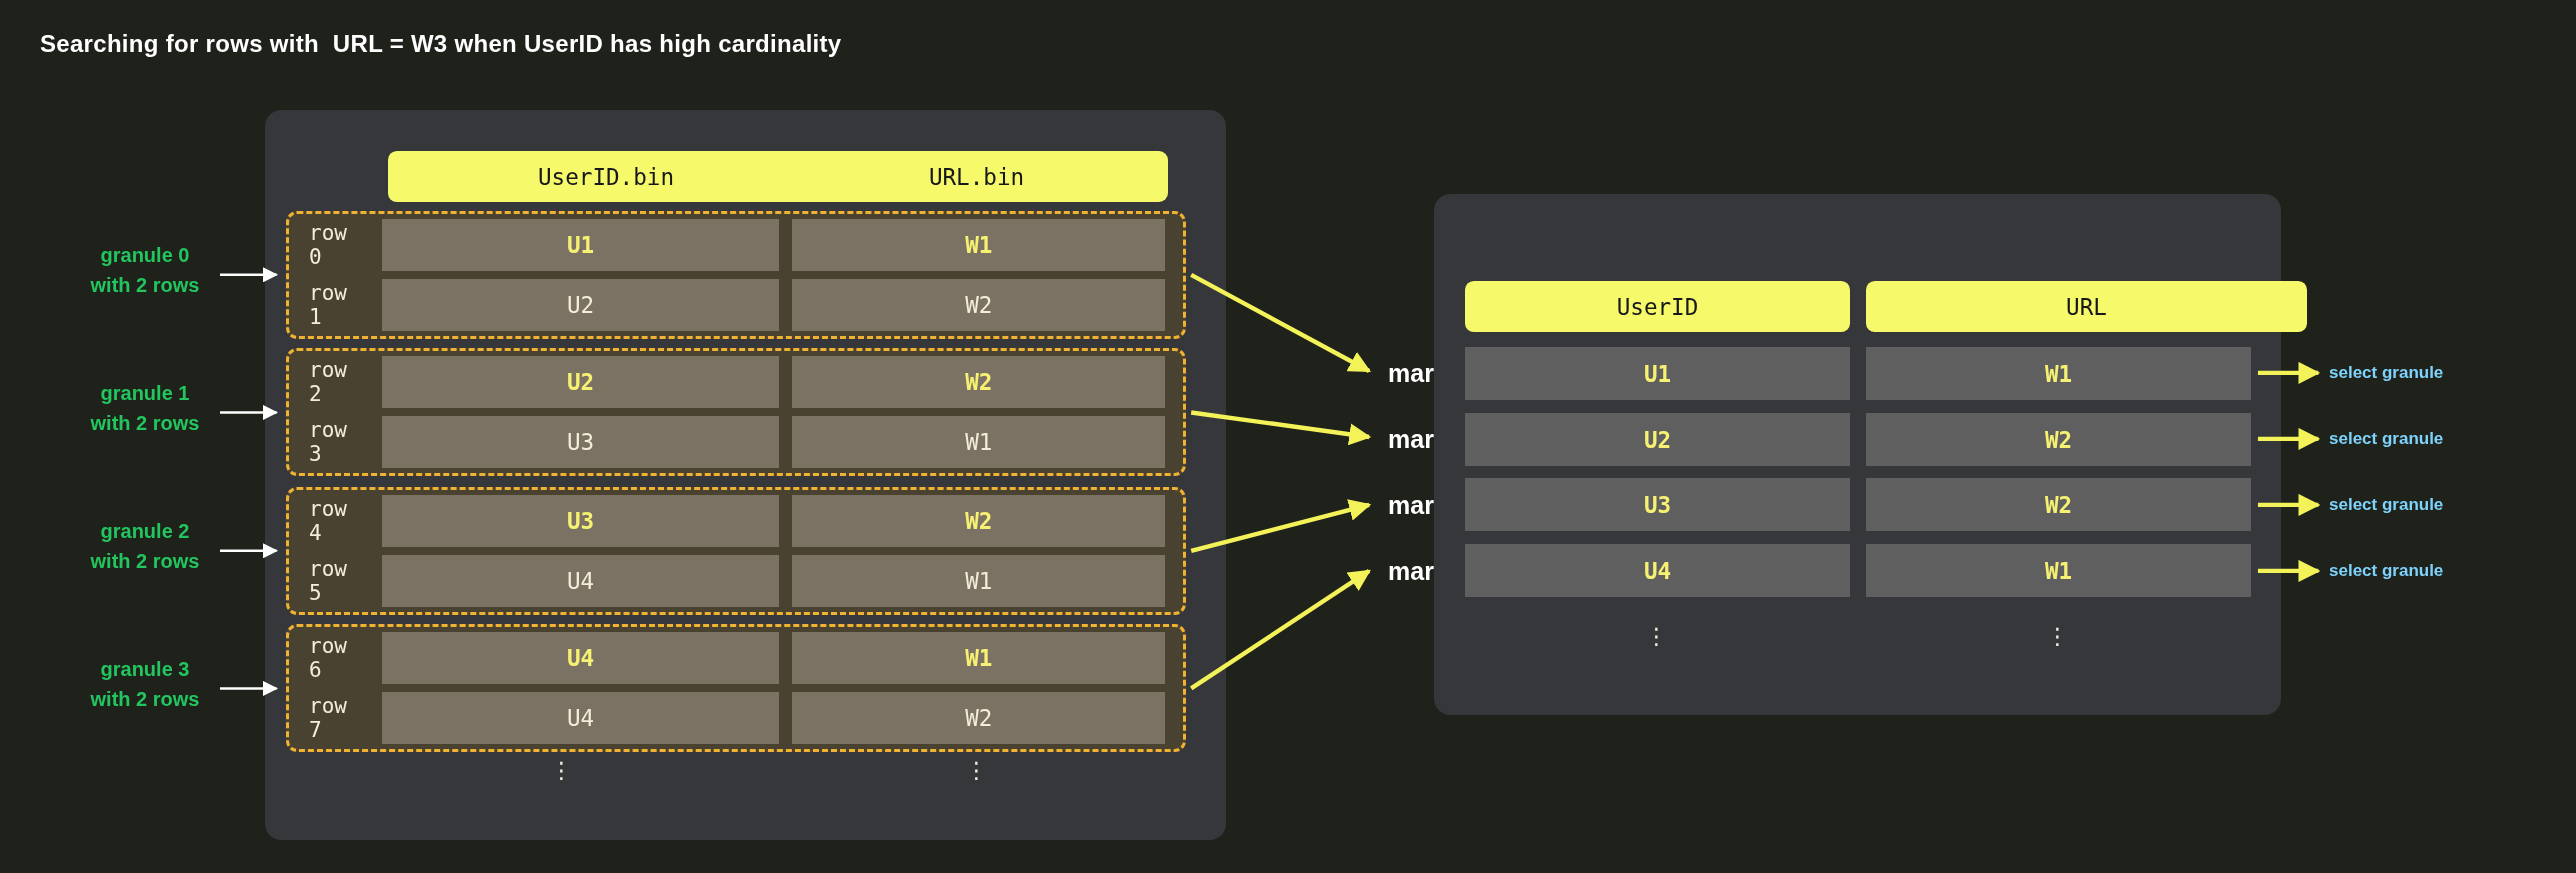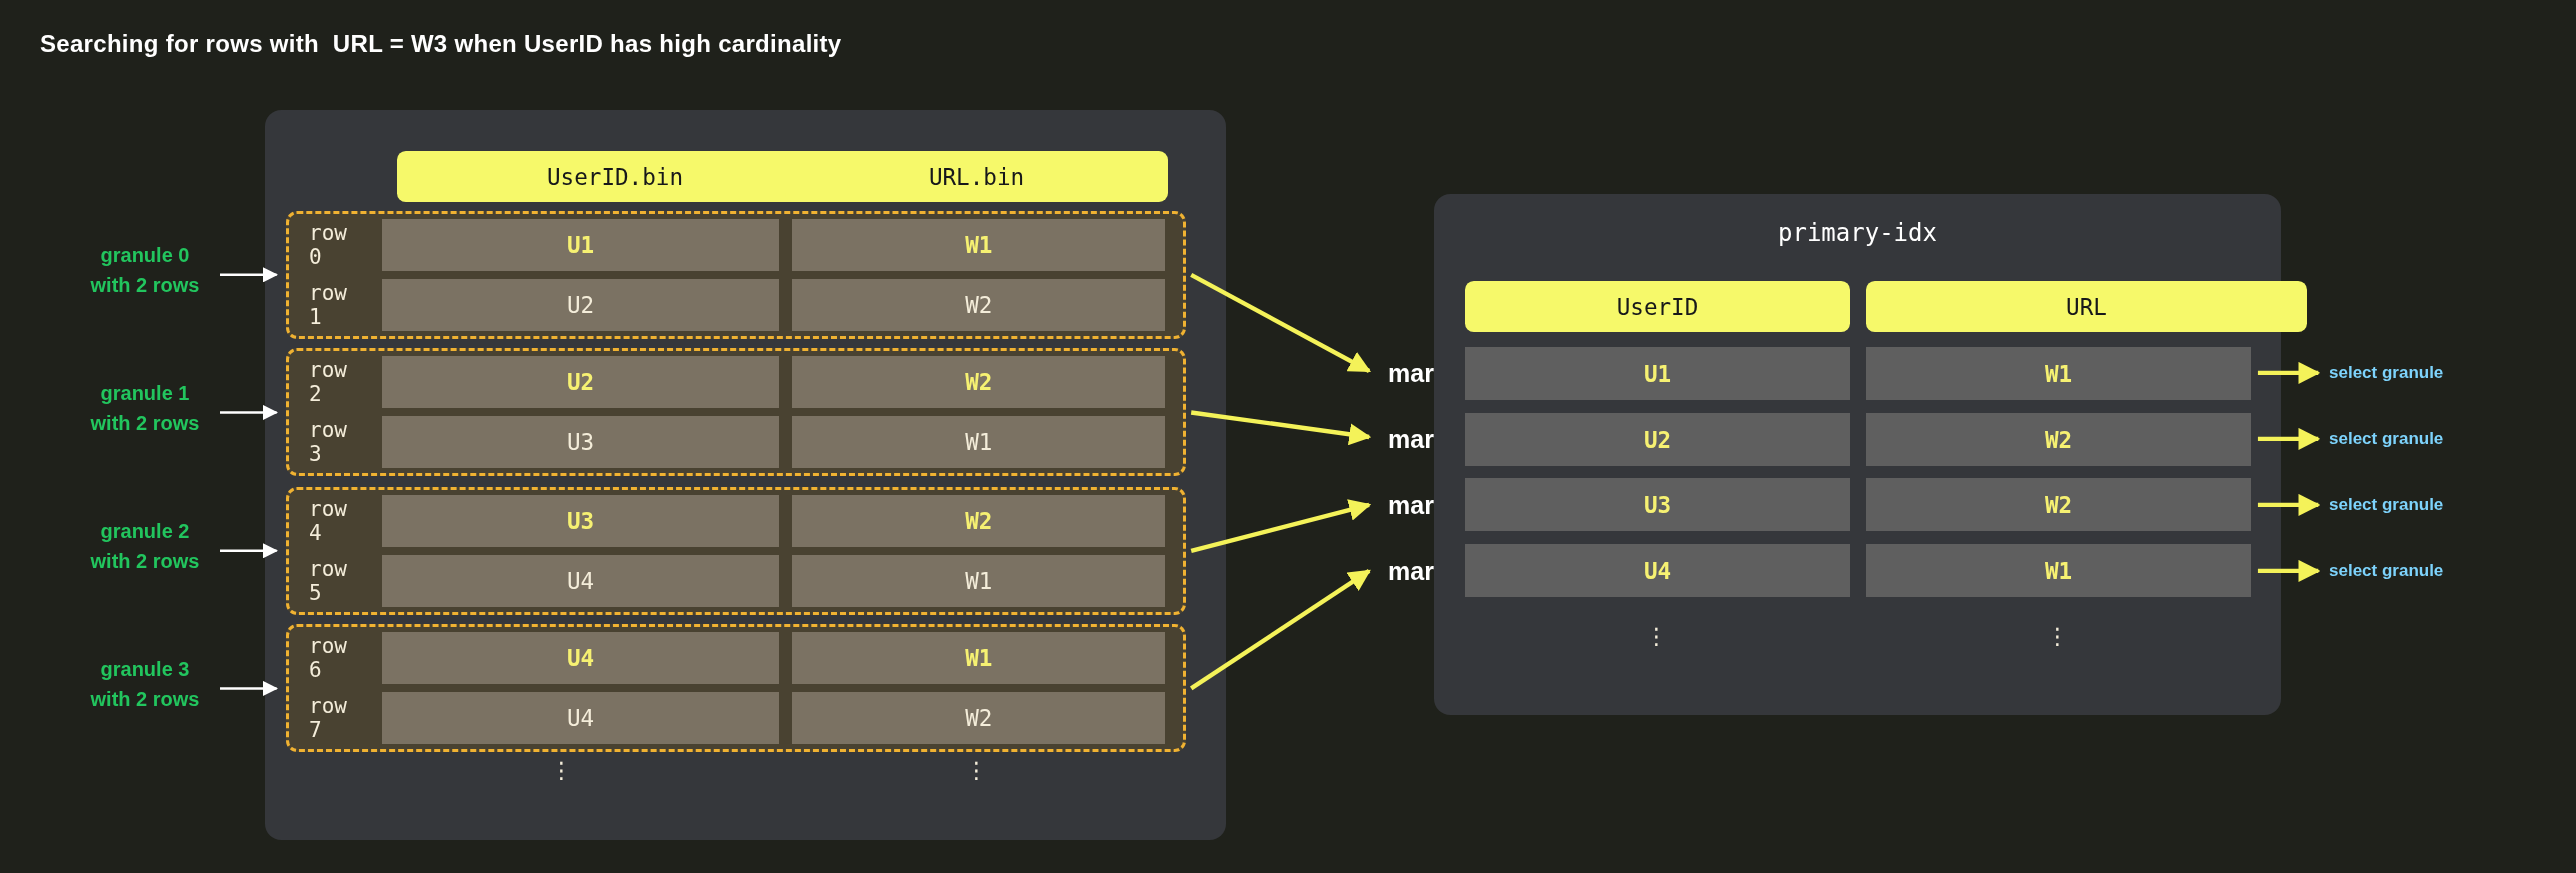--- a/index.html
+++ b/index.html
@@ -51,21 +51,21 @@
   svg.overlay{position:absolute;left:0;top:0;pointer-events:none;}
 </style>
 </head>
 <body>
 
 <div class="stage">
 
   <div class="title">Searching for rows with  URL = W3 when UserID has high cardinality</div>
 
   <div class="panel panel-left">
-    <div class="pill" style="left:132px;top:41px;width:436px;">UserID.bin</div>
+    <div class="pill" style="left:123px;top:41px;width:436px;">UserID.bin</div>
     <div class="pill" style="left:520px;top:41px;width:383px;border-radius:9px;">URL.bin</div>
     <div class="ellipsis" style="left:297px;top:647px;">⋮</div>
     <div class="ellipsis" style="left:712px;top:647px;">⋮</div>
   </div>
 
   <div class="granule" style="top:211px;">
     <div class="g-row">
       <div class="g-rowlabel">row 0</div>
       <div class="cell c1 hl">U1</div>
       <div class="cell c2 hl">W1</div>
@@ -132,21 +132,20 @@
     <div>granule 3</div>
     <div>with 2 rows</div>
   </div>
 
   <div class="mark-label" style="top:358px;">mark 0</div>
   <div class="mark-label" style="top:424px;">mark 1</div>
   <div class="mark-label" style="top:490px;">mark 2</div>
   <div class="mark-label" style="top:556px;">mark 3</div>
 
   <div class="panel panel-right">
-    <div class="pidx-title">primary-idx</div>
     <div class="pill" style="left:31px;top:87px;width:385px;">UserID</div>
     <div class="pill" style="left:432px;top:87px;width:441px;">URL</div>
 
     <div class="p-row-cell" style="left:31px;top:153px;">U1</div>
     <div class="p-row-cell" style="left:432px;top:153px;">W1</div>
     <div class="p-row-cell" style="left:31px;top:219px;">U2</div>
     <div class="p-row-cell" style="left:432px;top:219px;">W2</div>
     <div class="p-row-cell" style="left:31px;top:284px;">U3</div>
     <div class="p-row-cell" style="left:432px;top:284px;">W2</div>
     <div class="p-row-cell" style="left:31px;top:350px;">U4</div>

